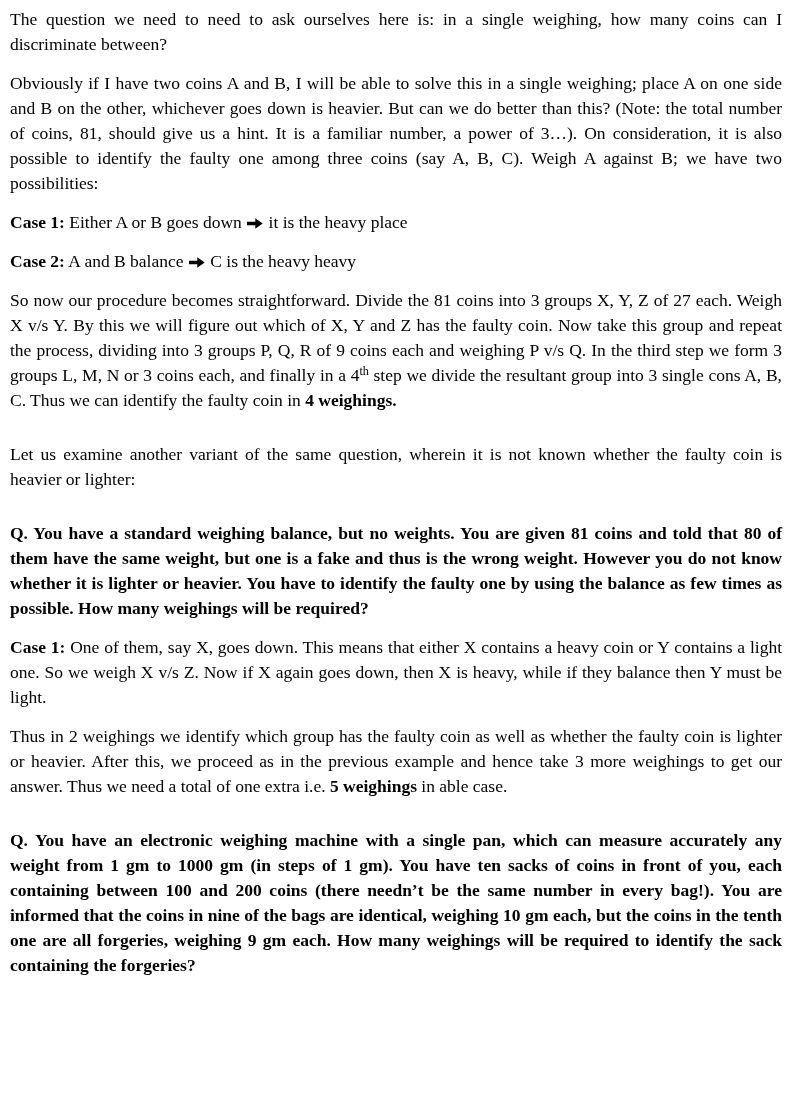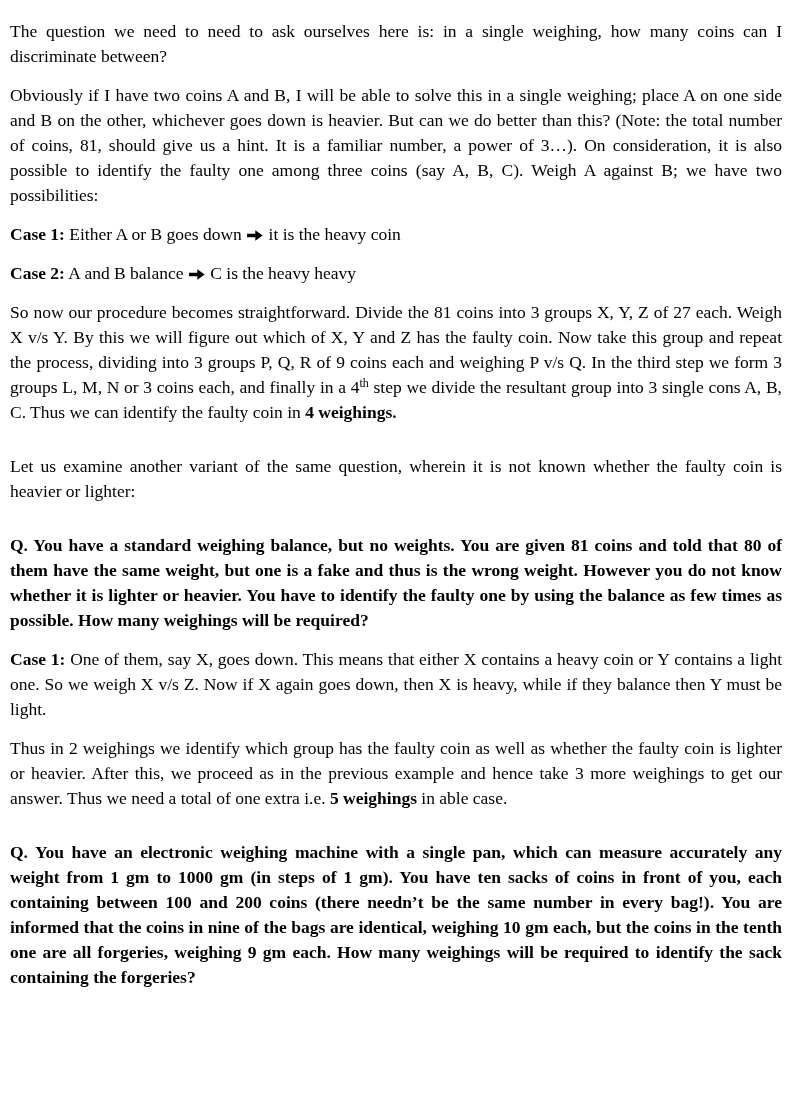--- a/index.html
+++ b/index.html
@@ -5,21 +5,21 @@
   html, body {
     margin: 0;
     padding: 0;
     background: #ffffff;
   }
   .page {
     box-sizing: border-box;
     width: 792px;
     min-height: 1120px;
     background: #ffffff;
-    padding: 19px 10px 20px 10px;
+    padding: 7px 10px 20px 10px;
     font-family: "Liberation Serif", "DejaVu Serif", serif;
     font-size: 17.5px;
     line-height: 25px;
     color: #000000;
     text-align: justify;
   }
   .para {
     margin: 0 0 14px 0;
   }
   .para.space-before {
@@ -43,21 +43,21 @@
 </style>
 </head>
 <body>
 
 <div class="page">
   <div>
       <p class="para"><span class="run">The question we need to need to ask ourselves here is: in a single weighing, how many coins can I discriminate between?</span></p>
       <p class="para"><span class="run">Obviously if I have two coins A and B, I will be able to solve this in a single weighing; place A on one side and B on the other, whichever goes down is heavier. But can we do better than this? (Note: the total number of coins, 81, should give us a hint. It is a familiar number, a power of 3…). On consideration, it is also possible to identify the faulty one among three coins (say A, B, C). Weigh A against B; we have two possibilities:</span></p>
       <p class="para"><span class="run bold">Case 1:</span><span class="run"> Either A or B goes down </span><svg viewBox="0 0 16 11" class="arrow-glyph">
           <path d="M0 3.7 L8.3 3.7 L8.3 0.3 L15.7 5.5 L8.3 10.7 L8.3 7.3 L0 7.3 Z"></path>
-        </svg><span class="run"> it is the heavy coin</span></p>
+        </svg><span class="run"> it is the heavy place</span></p>
       <p class="para"><span class="run bold">Case 2:</span><span class="run"> A and B balance </span><svg viewBox="0 0 16 11" class="arrow-glyph">
           <path d="M0 3.7 L8.3 3.7 L8.3 0.3 L15.7 5.5 L8.3 10.7 L8.3 7.3 L0 7.3 Z"></path>
         </svg><span class="run"> C is the heavy heavy</span></p>
       <p class="para"><span class="run">So now our procedure becomes straightforward. Divide the 81 coins into 3 groups X, Y, Z of 27 each. Weigh X v/s Y. By this we will figure out which of X, Y and Z has the faulty coin. Now take this group and repeat the process, dividing into 3 groups P, Q, R of 9 coins each and weighing P v/s Q. In the third step we form 3 groups L, M, N or 3 coins each, and finally in a 4</span><span class="run sup">th</span><span class="run"> step we divide the resultant group into 3 single cons A, B, C. Thus we can identify the faulty coin in </span><span class="run bold">4 weighings.</span></p>
       <p class="para space-before"><span class="run">Let us examine another variant of the same question, wherein it is not known whether the faulty coin is heavier or lighter:</span></p>
       <p class="para space-before"><span class="run bold">Q. You have a standard weighing balance, but no weights. You are given 81 coins and told that 80 of them have the same weight, but one is a fake and thus is the wrong weight. However you do not know whether it is lighter or heavier. You have to identify the faulty one by using the balance as few times as possible. How many weighings will be required?</span></p>
       <p class="para"><span class="run bold">Case 1:</span><span class="run"> One of them, say X, goes down. This means that either X contains a heavy coin or Y contains a light one. So we weigh X v/s Z. Now if X again goes down, then X is heavy, while if they balance then Y must be light.</span></p>
       <p class="para"><span class="run">Thus in 2 weighings we identify which group has the faulty coin as well as whether the faulty coin is lighter or heavier. After this, we proceed as in the previous example and hence take 3 more weighings to get our answer. Thus we need a total of one extra i.e. </span><span class="run bold">5 weighings</span><span class="run"> in able case.</span></p>
       <p class="para space-before"><span class="run bold">Q. You have an electronic weighing machine with a single pan, which can measure accurately any weight from 1 gm to 1000 gm (in steps of 1 gm). You have ten sacks of coins in front of you, each containing between 100 and 200 coins (there needn’t be the same number in every bag!). You are informed that the coins in nine of the bags are identical, weighing 10 gm each, but the coins in the tenth one are all forgeries, weighing 9 gm each. How many weighings will be required to identify the sack containing the forgeries?</span></p>
     </div>

